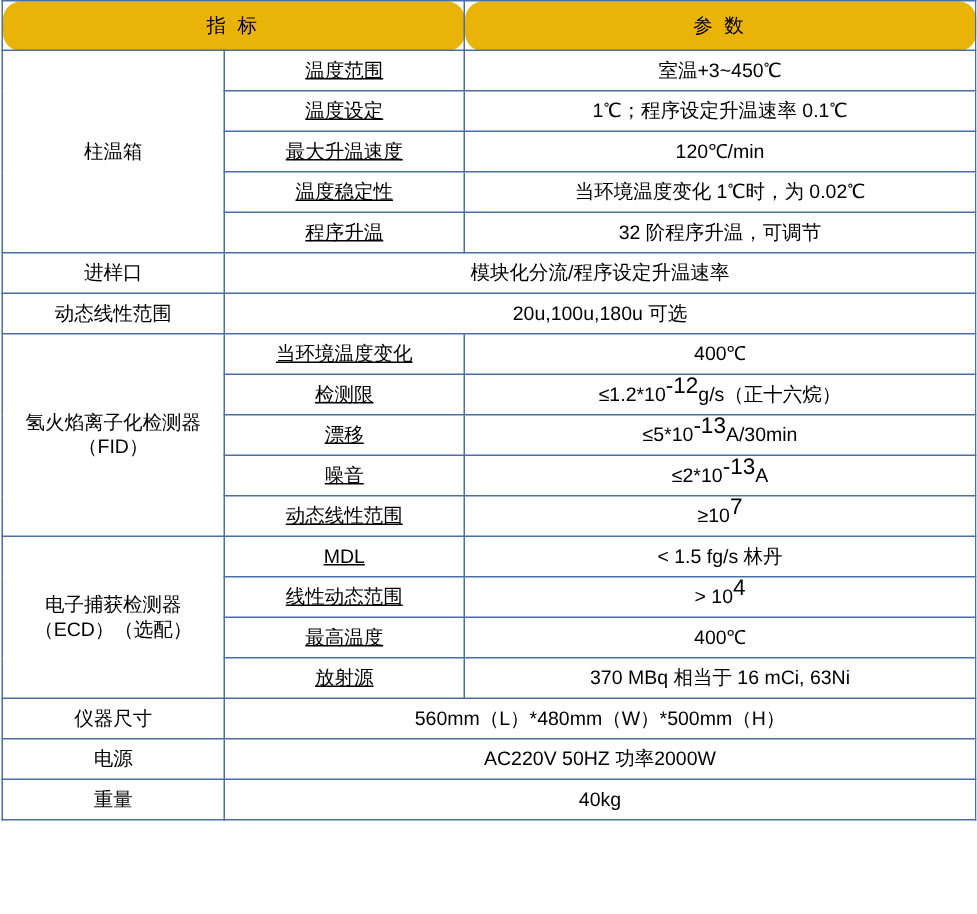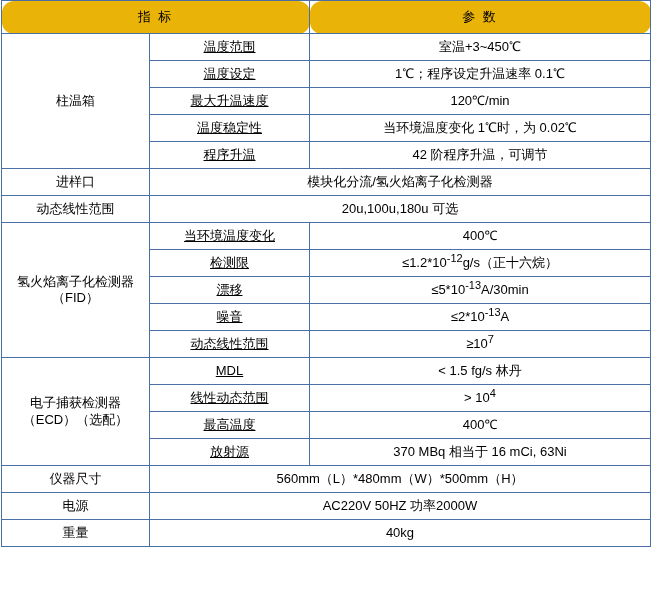--- a/index.html
+++ b/index.html
@@ -47,21 +47,21 @@
     font-size: 13px;
     margin-top: 28px;
   }
   .wide {
     font-size: 13px;
   }
   .c1 { width: 148px; }
   .c2 { width: 160px; }
   .c3 { width: 341px; }
   sup {
-    font-size: 11px;
+    font-size: 15px;
     vertical-align: super;
     line-height: 0;
   }
   .rowh { height: 27px; }
 </style>
 </head>
 <body>
 
 <table id="spec-table">
   <colgroup>
@@ -86,25 +86,25 @@
       <tr class="rowh">
         <td class="sub">最大升温速度</td>
         <td class="val">120℃/min</td>
       </tr>
       <tr class="rowh">
         <td class="sub">温度稳定性</td>
         <td class="val">当环境温度变化 1℃时，为 0.02℃</td>
       </tr>
       <tr class="rowh">
         <td class="sub">程序升温</td>
-        <td class="val">42 阶程序升温，可调节</td>
+        <td class="val">32 阶程序升温，可调节</td>
       </tr>
       <tr class="rowh">
         <td class="grp" rowspan="1">进样口</td>
-        <td class="wide" colspan="2">模块化分流/氢火焰离子化检测器</td>
+        <td class="wide" colspan="2">模块化分流/程序设定升温速率</td>
       </tr>
       <tr class="rowh">
         <td class="grp" rowspan="1">动态线性范围</td>
         <td class="wide" colspan="2">20u,100u,180u 可选</td>
       </tr>
       <tr class="rowh">
         <td class="grp" rowspan="5">氢火焰离子化检测器（FID）</td>
         <td class="sub">当环境温度变化</td>
         <td class="val">400℃</td>
       </tr>

